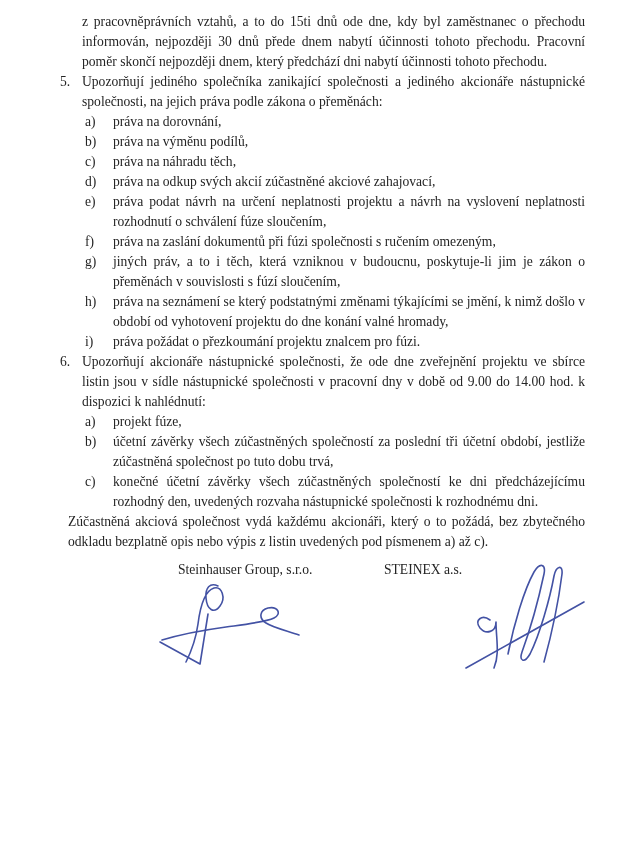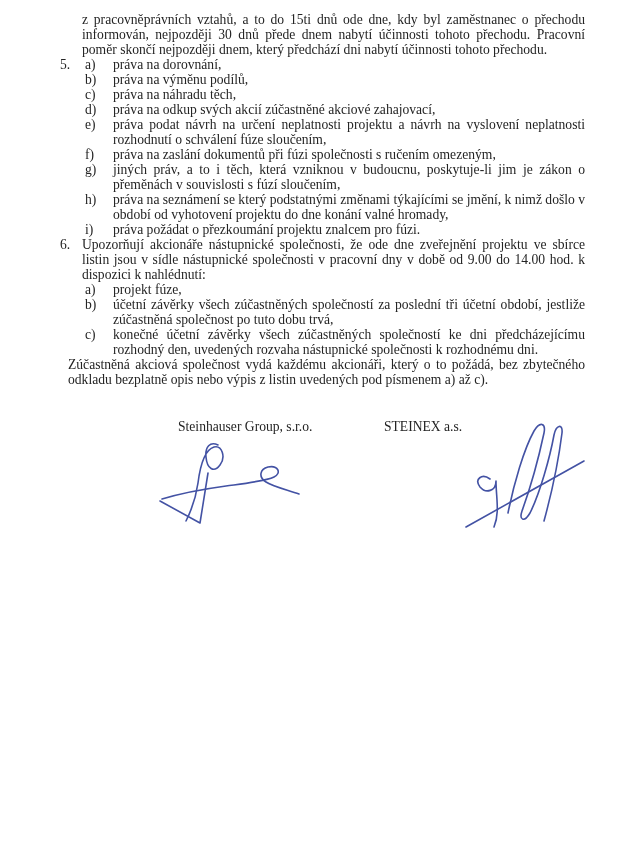--- a/index.html
+++ b/index.html
@@ -13,21 +13,21 @@
     overflow: hidden;
     font-family: "Liberation Serif", "DejaVu Serif", serif;
     color: #242424;
   }
   .page {
     box-sizing: border-box;
     width: 636px;
     height: 866px;
     padding: 12px 51px 0 60px;
     font-size: 13.6px;
-    line-height: 15px;
+    line-height: 20px;
     text-align: justify;
   }
   p { margin: 0; }
   .cont-para {
     margin-left: 22px;
   }
   .num-item {
     position: relative;
     padding-left: 22px;
   }
@@ -46,21 +46,21 @@
     left: 0;
     top: 0;
   }
   .closing-para {
     
     margin-left: 8px;
   }
   .signature-section {
     position: relative;
     height: 200px;
-    margin-top: 32px;
+    margin-top: 8px;
     text-align: left;
   }
   .company-name {
     position: absolute;
     white-space: nowrap;
   }
   .company-left  { left: 118px; top: 0; }
   .company-right { left: 324px; top: 0; }
   .sig-svg {
     position: absolute;
@@ -76,20 +76,21 @@
 </style>
 </head>
 <body>
 
 <div class="page">
 
   <p class="cont-para">z pracovněprávních vztahů, a to do 15ti dnů ode dne, kdy byl zaměstnanec o přechodu informován, nejpozději 30 dnů přede dnem nabytí účinnosti tohoto přechodu. Pracovní poměr skončí nejpozději dnem, který předchází dni nabytí účinnosti tohoto přechodu.</p>
 
   <div class="num-item">
     <span class="num-marker">5.</span>
+    <p>Upozorňují jediného společníka zanikající společnosti a jediného akcionáře nástupnické společnosti, na jejich práva podle zákona o přeměnách:</p>
 
     <div class="sub-item">
       <span class="sub-marker">a)</span>
       <p>práva na dorovnání,</p>
     </div>
     <div class="sub-item">
       <span class="sub-marker">b)</span>
       <p>práva na výměnu podílů,</p>
     </div>
     <div class="sub-item">

